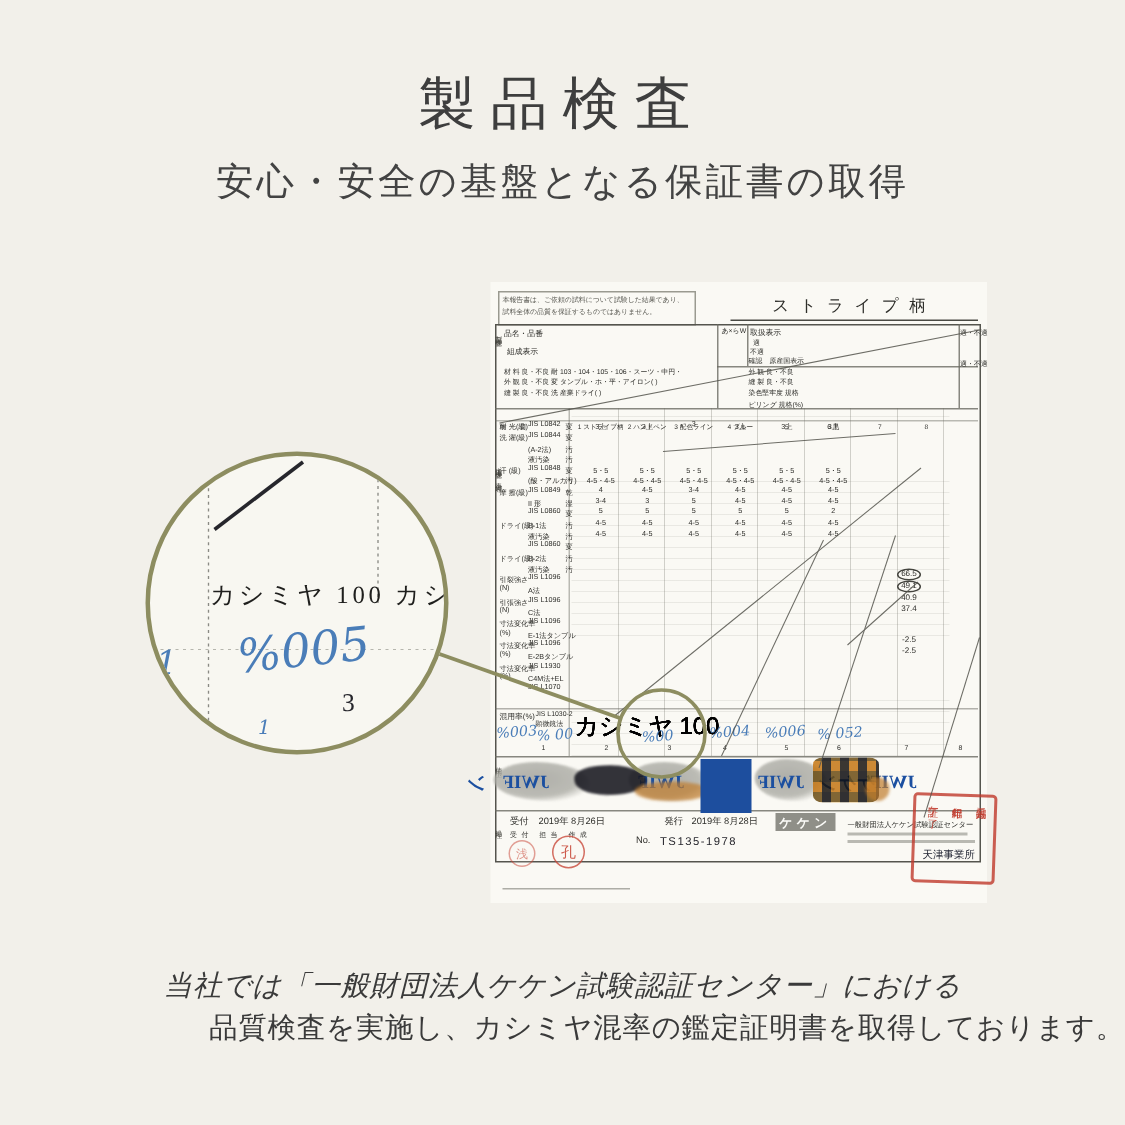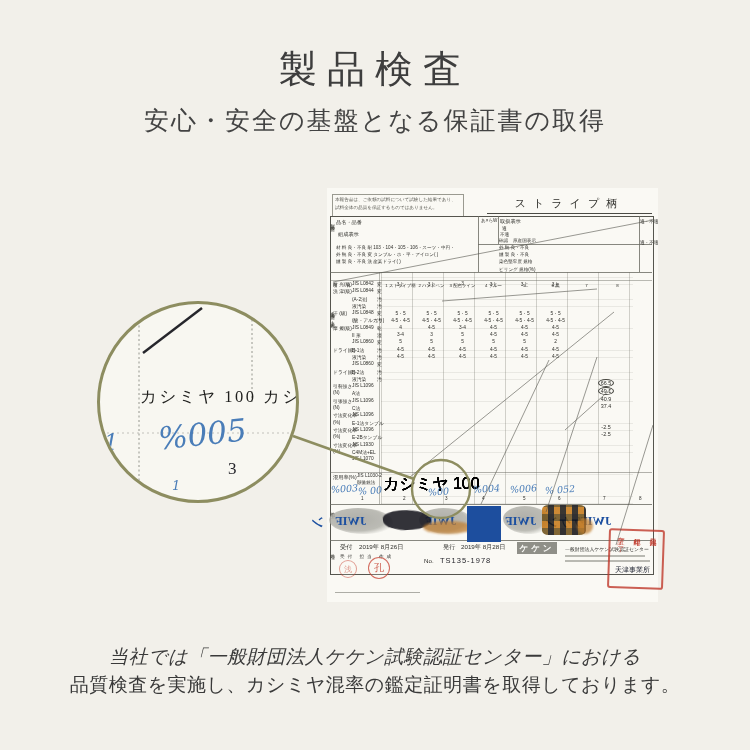--- a/index.html
+++ b/index.html
@@ -6,21 +6,21 @@
   body{width:750px;height:750px;overflow:hidden;background:#f2f0ea;
        font-family:"Liberation Sans",sans-serif;position:relative;}
   .abs{position:absolute;}
   
   .title{left:0;right:0;top:44px;text-align:center;font-family:"Liberation Serif",serif;
          font-size:38px;letter-spacing:10px;color:#3e3e3e;font-weight:500;}
   .subtitle{left:0;right:0;top:104px;text-align:center;font-family:"Liberation Serif",serif;
          font-size:25px;letter-spacing:2px;color:#434343;}
   
   .caption{left:0;right:0;text-align:center;color:#3a3a3a;font-size:19px;letter-spacing:.5px;}
-  .cap1{top:644px;font-style:italic;} .cap2{top:672px;}
+  .cap1{top:644px;font-style:italic;} .cap2{top:672px;text-align:right;}
   
   .paper{left:327px;top:188px;width:331px;height:414px;background:#faf9f4;z-index:1;}
   .paper *{position:absolute;}
   .doc-header{left:160px;top:8px;width:165px;text-align:center;font-size:11px;letter-spacing:7px;
               color:#2e2e2a;border-bottom:1px solid #4a4a44;padding-bottom:2px;font-family:"Liberation Serif",serif;}
   .notice{left:5px;top:6px;width:126px;height:19px;border:0.5px solid #9a9a90;
           font-size:4.6px;color:#55554e;line-height:8px;padding:1px 2px;overflow:hidden;}
   .notice div{position:static;}
   .tframe{left:3px;top:28px;width:322px;height:357px;border:0.9px solid #55554e;}
   .hline{background:#6a6a62;height:0.7px;opacity:.8;}

